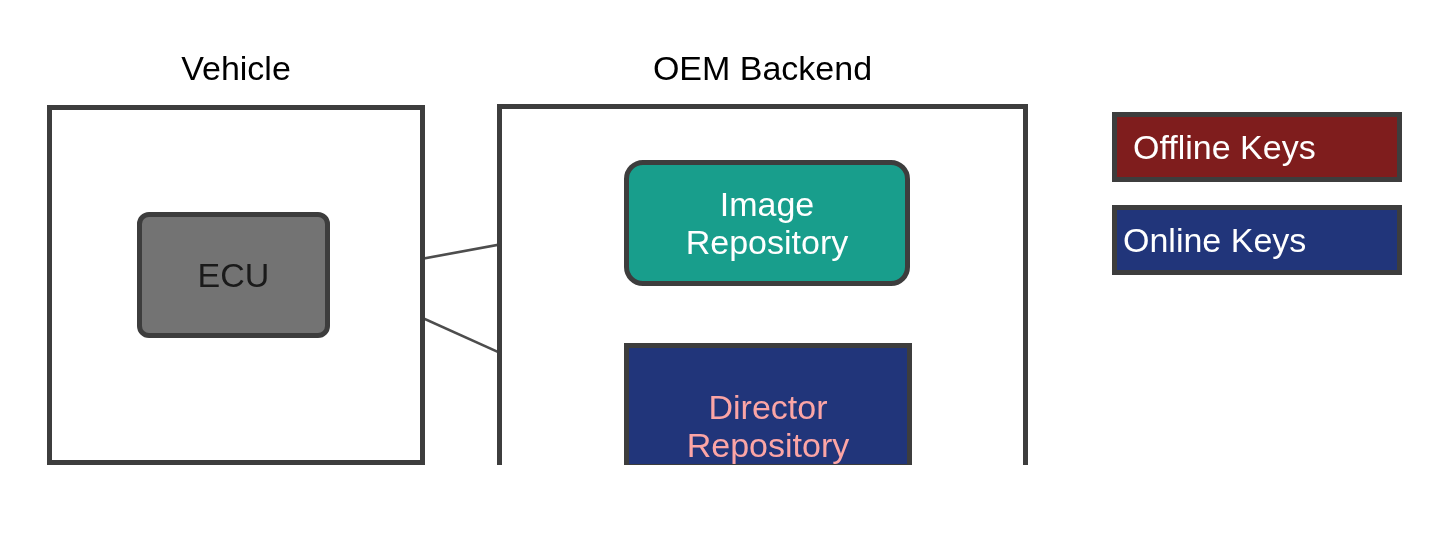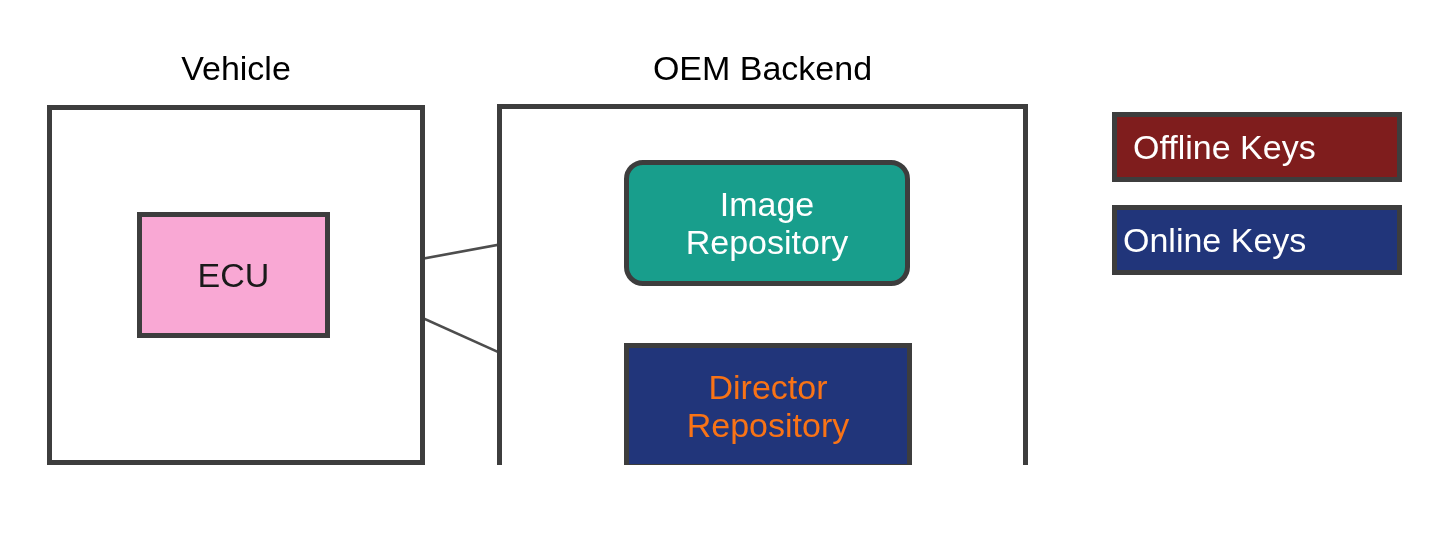--- a/index.html
+++ b/index.html
@@ -33,33 +33,35 @@
     position: absolute;
     box-sizing: border-box;
     border: 5px solid #3d3d3d;
     display: flex;
     align-items: center;
     justify-content: center;
     text-align: center;
     line-height: 1.12;
   }
   .node-plain {
-    background: #f9a8d4;
+    background: #737373;
     color: #1a1a1a;
     font-size: 34px;
+    border-radius: 12px;
   }
   .node-teal {
     background: #189e8c;
     color: #ffffff;
     font-size: 34px;
   }
   .node-navy {
     background: #21357a;
-    color: #f97316;
+    color: #fca5a5;
     font-size: 34px;
+    align-items: flex-end;
   }
   .legend-chip {
     position: absolute;
     box-sizing: border-box;
     border: 5px solid #3d3d3d;
     display: flex;
     align-items: center;
     justify-content: flex-start;
     padding-left: 16px;
     color: #ffffff;

